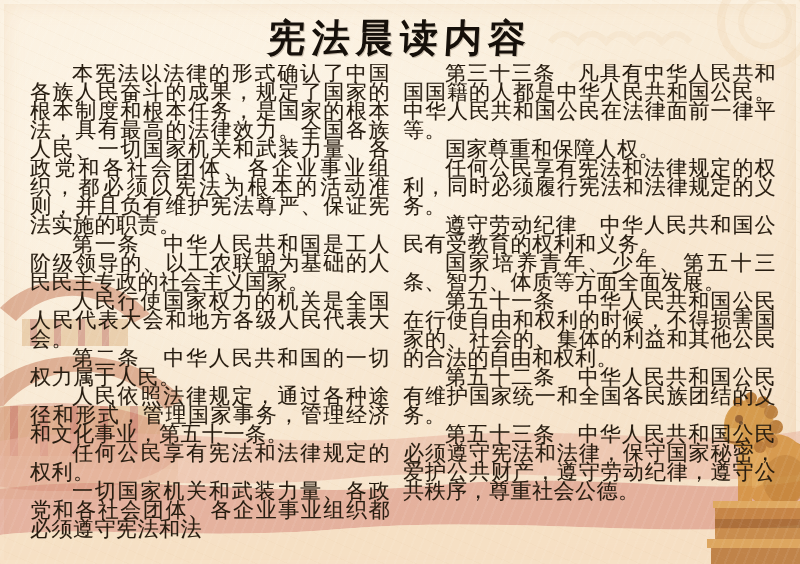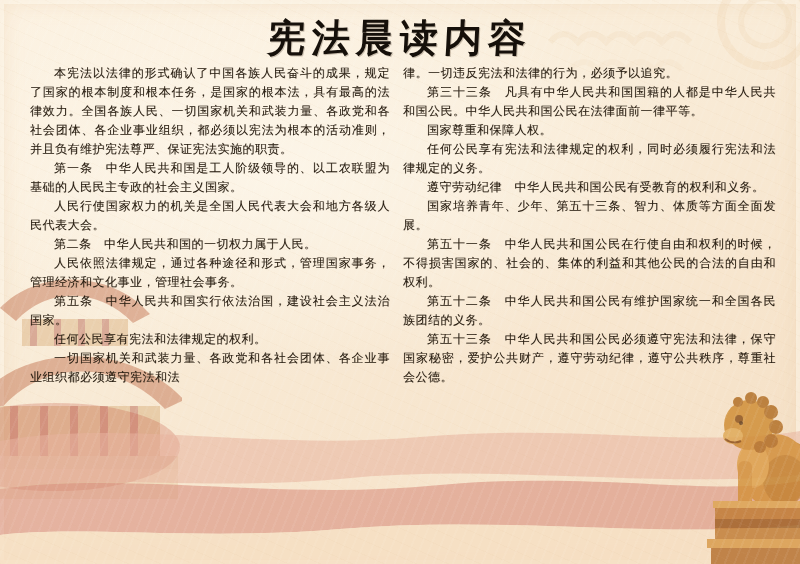--- a/index.html
+++ b/index.html
@@ -40,21 +40,21 @@
   .columns{
     position:absolute;z-index:2;
     left:30px;right:24px;top:64px;bottom:2px;
     display:flex;gap:13px;
   }
   .col{overflow:hidden;}
   .col-left{flex:0 0 360px;}
   .col-right{flex:1 1 auto;}
   .para{
     margin:0;
-    font-size:12px;
+    font-size:21px;
     line-height:19px;
     text-align:justify;
     text-indent:2em;
     letter-spacing:.5px;
     color:#261c10;
     text-shadow:.4px .4px 0 rgba(40,26,12,.28);
   }
   .no-indent{text-indent:0;}
 </style>
 </head>
@@ -121,27 +121,25 @@
   </svg>
 
   <h1 class="title">宪法晨读内容</h1>
 
   <div class="columns">
     <div class="col col-left">
       <p class="para">本宪法以法律的形式确认了中国各族人民奋斗的成果，规定了国家的根本制度和根本任务，是国家的根本法，具有最高的法律效力。全国各族人民、一切国家机关和武装力量、各政党和各社会团体、各企业事业组织，都必须以宪法为根本的活动准则，并且负有维护宪法尊严、保证宪法实施的职责。</p>
       <p class="para">第一条　中华人民共和国是工人阶级领导的、以工农联盟为基础的人民民主专政的社会主义国家。</p>
       <p class="para">人民行使国家权力的机关是全国人民代表大会和地方各级人民代表大会。</p>
       <p class="para">第二条　中华人民共和国的一切权力属于人民。</p>
-      <p class="para">人民依照法律规定，通过各种途径和形式，管理国家事务，管理经济和文化事业，管理社会事务。</p>
-      <p class="para">第五条　中华人民共和国实行依法治国，建设社会主义法治国家。</p>
+      <p class="para">人民依照法律规定，通过各种途径和形式，管理国家事务，管理经济和文化事业，第五十一条。</p>
       <p class="para">任何公民享有宪法和法律规定的权利。</p>
       <p class="para">一切国家机关和武装力量、各政党和各社会团体、各企业事业组织都必须遵守宪法和法</p>
     </div>
     <div class="col col-right">
-      <p class="para no-indent">律。一切违反宪法和法律的行为，必须予以追究。</p>
       <p class="para">第三十三条　凡具有中华人民共和国国籍的人都是中华人民共和国公民。中华人民共和国公民在法律面前一律平等。</p>
       <p class="para">国家尊重和保障人权。</p>
       <p class="para">任何公民享有宪法和法律规定的权利，同时必须履行宪法和法律规定的义务。</p>
       <p class="para">遵守劳动纪律　中华人民共和国公民有受教育的权利和义务。</p>
       <p class="para">国家培养青年、少年、第五十三条、智力、体质等方面全面发展。</p>
       <p class="para">第五十一条　中华人民共和国公民在行使自由和权利的时候，不得损害国家的、社会的、集体的利益和其他公民的合法的自由和权利。</p>
       <p class="para">第五十二条　中华人民共和国公民有维护国家统一和全国各民族团结的义务。</p>
       <p class="para">第五十三条　中华人民共和国公民必须遵守宪法和法律，保守国家秘密，爱护公共财产，遵守劳动纪律，遵守公共秩序，尊重社会公德。</p>
     </div>
   </div>

